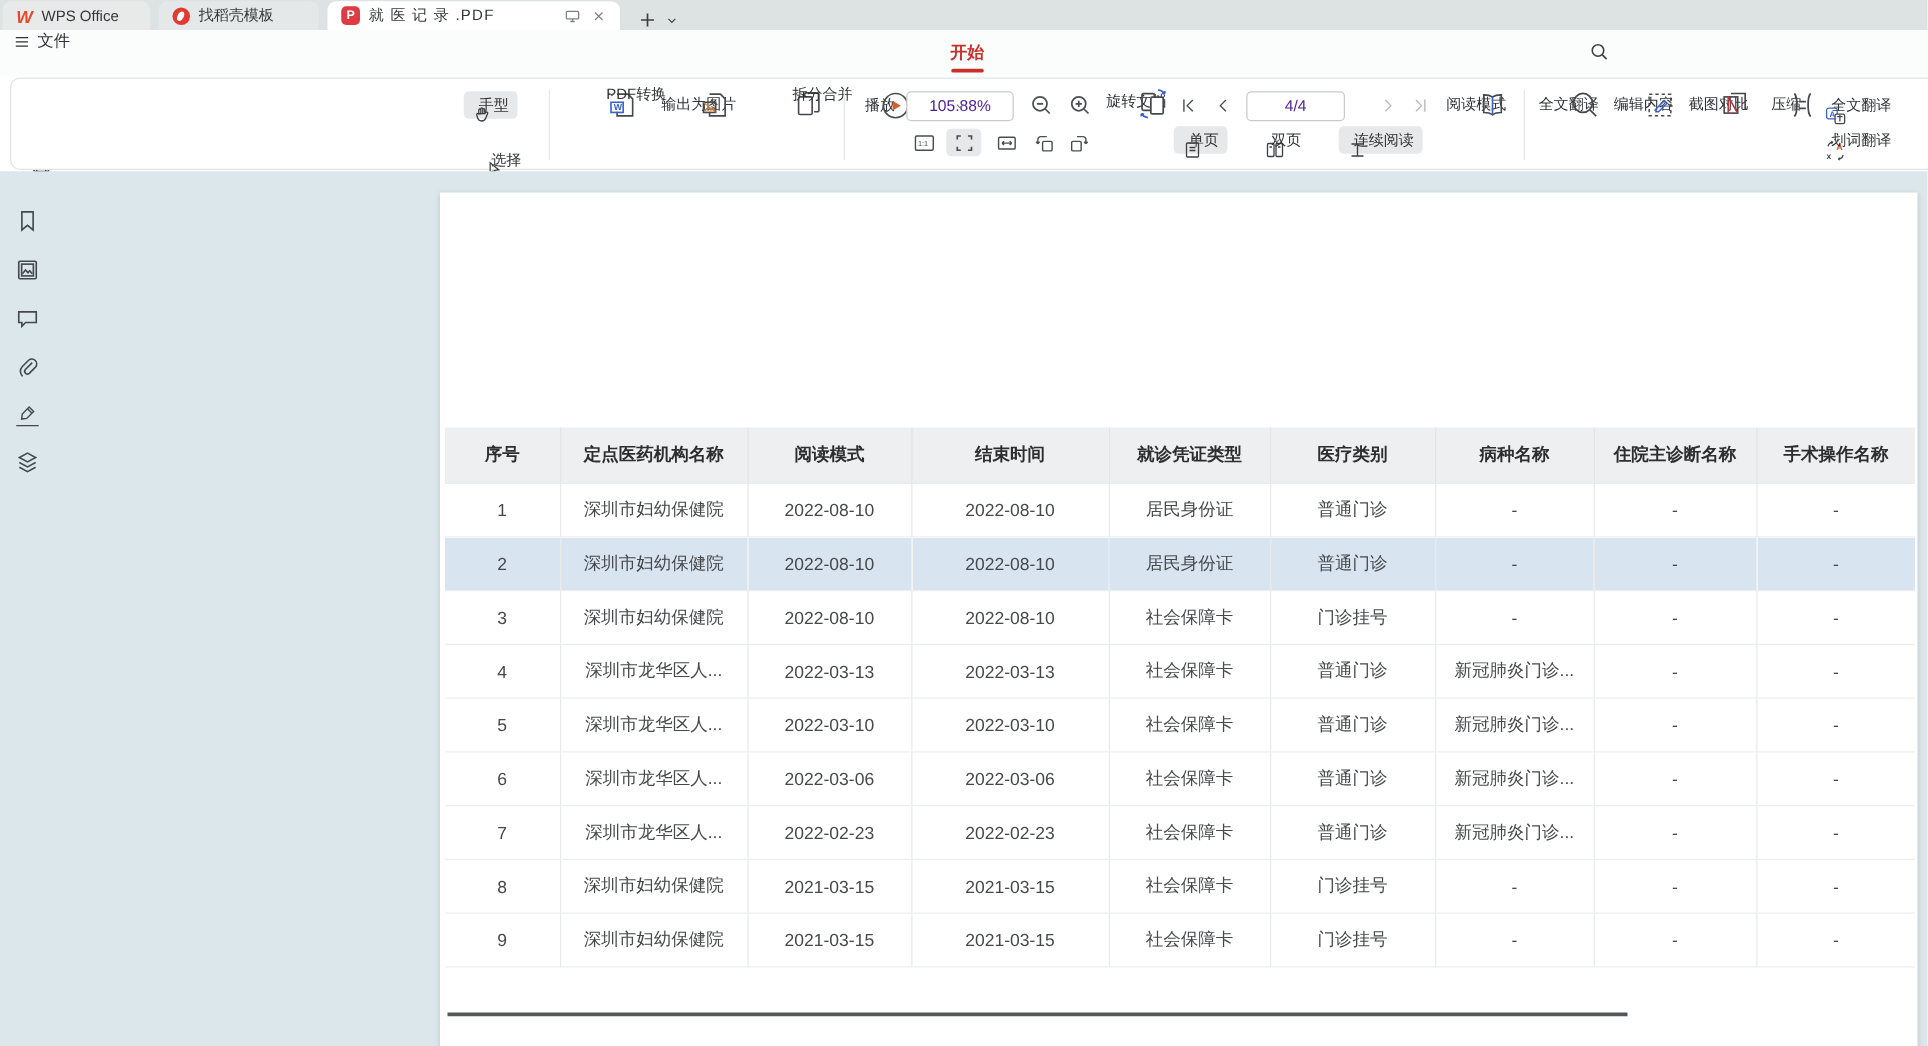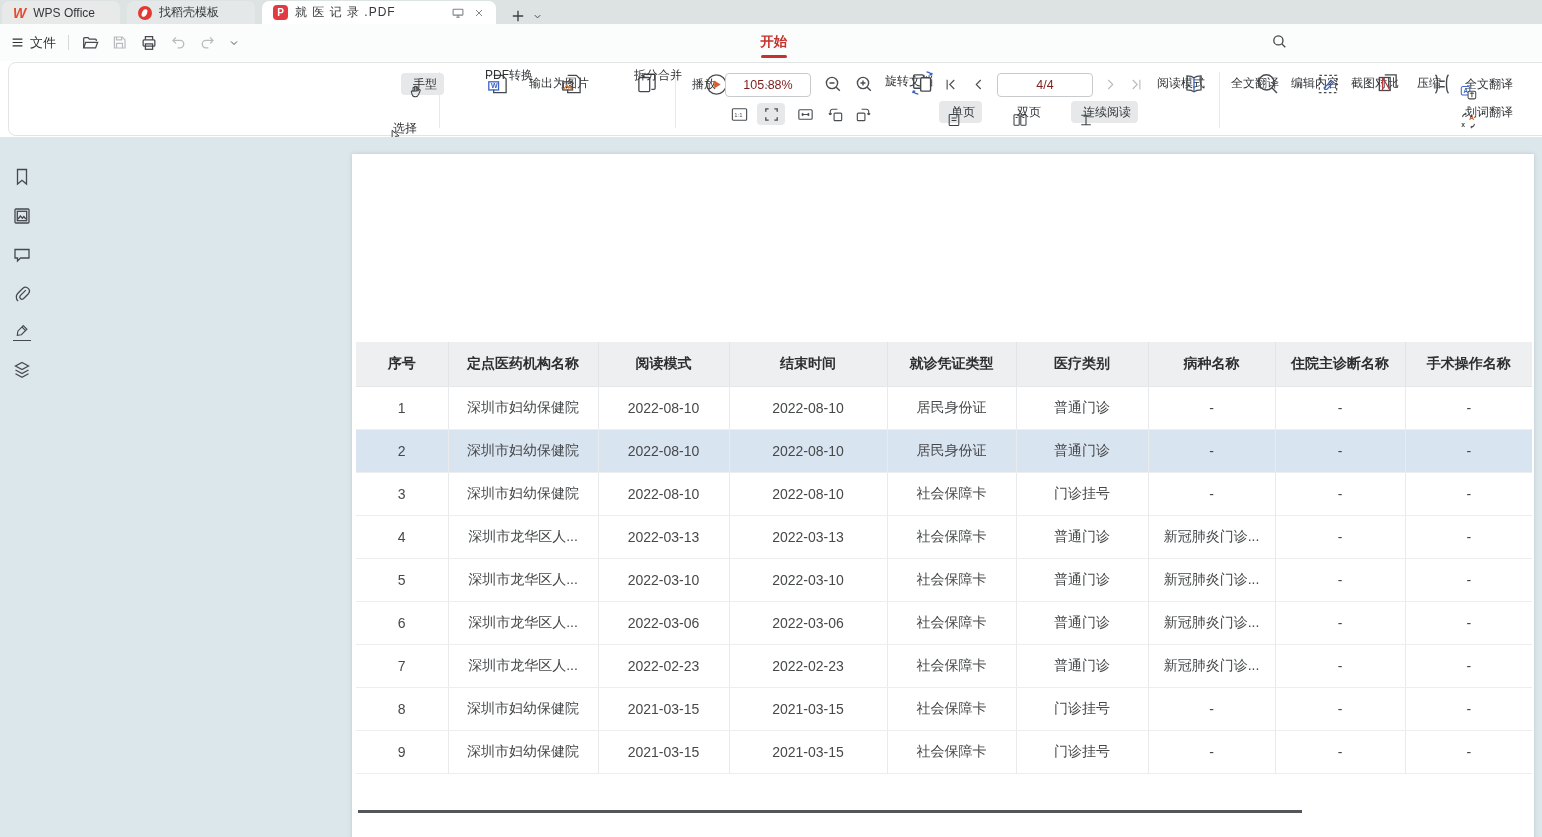--- a/index.html
+++ b/index.html
@@ -23,21 +23,21 @@
 
   .wps-logo { font-weight:bold; font-style:italic; color:#e7492f; font-size:14px; line-height:1; }
   .docer-logo { width:14px; height:14px; border-radius:50%; background:#e23a33; position:relative; }
   .docer-logo::after { content:""; position:absolute; left:4px; top:3px; width:5px; height:8px;
     border-radius:60% 40% 60% 40%; background:#fff; transform:rotate(18deg); }
   .pdf-logo { width:15px; height:15px; border-radius:4px; background:#e03a43; color:#fff;
     font-size:10px; font-weight:bold; display:flex; align-items:center; justify-content:center; }
 
   
   .menubar { position:absolute; top:24px; left:0; right:0; height:37px; background:#fbfcfc; }
-  .qa-left { position:absolute; left:10px; top:0; height:100%; display:flex; align-items:center; gap:12px; color:#41454a; }
+  .qa-left { position:absolute; left:10px; top:0; height:100%; display:flex; align-items:center; gap:12px; color:#41454a;flex-direction:column; }
   .file-btn { display:flex; align-items:center; gap:5px; font-size:13px; color:#2f3235; }
   .vsep { width:1px; height:15px; background:#d4d8d9; }
   .qa-ic { color:#45494e; }
   .qa-ic.dim { color:#b7bbbe; }
   .menu-items { position:absolute; left:740px; top:0; height:100%; display:flex; align-items:center; gap:29px;flex-direction:column; }
   .menu-item { font-size:13.5px; color:#2f3235; position:relative; padding:9px 2px; }
   .menu-item.active { color:#c5312c; font-weight:bold; }
   .menu-item.active::after { content:""; position:absolute; left:50%; transform:translateX(-50%);
     bottom:2px; width:26px; height:3px; background:#c5312c; border-radius:2px; }
   .ai-item { display:flex; align-items:center; gap:6px; font-size:13.5px; color:#2f3235; }
@@ -48,21 +48,21 @@
     border:1px solid #e1e4e5; border-radius:8px; }
   .ribbon * { position:absolute; }
   .rlabel { font-size:12px; color:#2f3235; white-space:nowrap; }
   .stackbtn { display:flex; align-items:center; gap:5px; height:22px; padding:0 7px; border-radius:4px; }
   .stackbtn.on { background:#e6e8e9; }
   .vbtn { display:flex; position:absolute; flex-direction:column; align-items:center; gap:4px; }
   .vbtn .rlabel { position:static; display:flex; align-items:center; gap:2px; }
   .vbtn .ic { position:static; }
   .rsep { width:1px; height:56px; top:9px; background:#e6e8e9; }
   .boxctl { height:24px; border:1px solid #c7cbce; border-radius:4px; background:#fff;
-    display:flex; align-items:center; justify-content:center; gap:4px; font-size:12.5px; color:#7f1d1d; }
+    display:flex; align-items:center; justify-content:center; gap:4px; font-size:12.5px; color:#4c1d95; }
   .sqbtn { width:24px; height:22px; border-radius:4px; display:flex; align-items:center; justify-content:center; color:#4a4e52; }
   .sqbtn.on { background:#e6e8e9; }
   .navic { color:#4a4e52; }
   .navic.dim { color:#b7bbbe; }
   .chev { color:#6b7075; }
 
   
   .workspace { position:absolute; top:137px; left:0; right:0; bottom:0; background:#dce7ec; }
   .rail { position:absolute; left:0; top:0; width:44px; bottom:0; display:flex; flex-direction:column;
     align-items:center; padding-top:30px; gap:19px; color:#45494e; }
@@ -200,21 +200,21 @@
   <span class="menu-search ic">
     <svg width="17" height="17" viewBox="0 0 20 20" fill="none" stroke="currentColor" stroke-width="1.5">
         <circle cx="8.7" cy="8.7" r="5.4"></circle>
         <path d="M12.8 12.8l4 4"></path>
       </svg>
   </span>
 </div>
 
 <div class="ribbon">
 
-  <div class="stackbtn on" style="left:392px; top:10px;justify-content:flex-end;">
+  <div class="stackbtn on" style="left:362px; top:10px;justify-content:flex-end;">
     <span class="ic" style="position:static">
       <svg width="16" height="16" viewBox="0 0 20 20" fill="none" stroke="#3c4043" stroke-width="1.3">
           <path d="M6.3 9.2V5a1 1 0 0 1 2 0v3.2M8.3 8V3.9a1 1 0 0 1 2 0V8M10.3 8V4.6a1 1 0 0 1 2 0v4.6m0-.8l1.2-1.1a1.05 1.05 0 0 1 1.65 1.25L13.3 13c-.7 1.9-2 3-4.1 3-2.3 0-3.5-1.1-4.1-3.1l-.9-3.1a1 1 0 0 1 1.8-.8z"></path>
         </svg>
     </span>
     <span class="rlabel" style="position:static">手型</span>
   </div>
   <div class="stackbtn" style="left:372px; top:38px;margin-top:16px;">
     <span class="ic" style="position:static">
       <svg width="15" height="15" viewBox="0 0 20 20" fill="none" stroke="#3c4043" stroke-width="1.3">
@@ -345,21 +345,21 @@
   <span class="ic navic" style="left:934px; top:14px;">
     <svg width="15" height="15" viewBox="0 0 20 20" fill="none" stroke="currentColor" stroke-width="1.5">
         <path d="M5.5 3.5v13M15 4l-6 6 6 6"></path>
       </svg>
   </span>
   <span class="ic navic" style="left:962px; top:14px;">
     <svg width="15" height="15" viewBox="0 0 20 20" fill="none" stroke="currentColor" stroke-width="1.5">
         <path d="M13 4l-6 6 6 6"></path>
       </svg>
   </span>
-  <div class="boxctl" style="left:988px; top:10px; width:96px;">
+  <div class="boxctl" style="left:988px; top:10px; width:79px;">
     <span>4/4</span>
   </div>
   <span class="ic navic dim" style="left:1094px; top:14px;">
     <svg width="15" height="15" viewBox="0 0 20 20" fill="none" stroke="currentColor" stroke-width="1.5">
         <path d="M7 4l6 6-6 6"></path>
       </svg>
   </span>
   <span class="ic navic dim" style="left:1120px; top:14px;">
     <svg width="15" height="15" viewBox="0 0 20 20" fill="none" stroke="currentColor" stroke-width="1.5">
         <path d="M14.5 3.5v13M5 4l6 6-6 6"></path>

